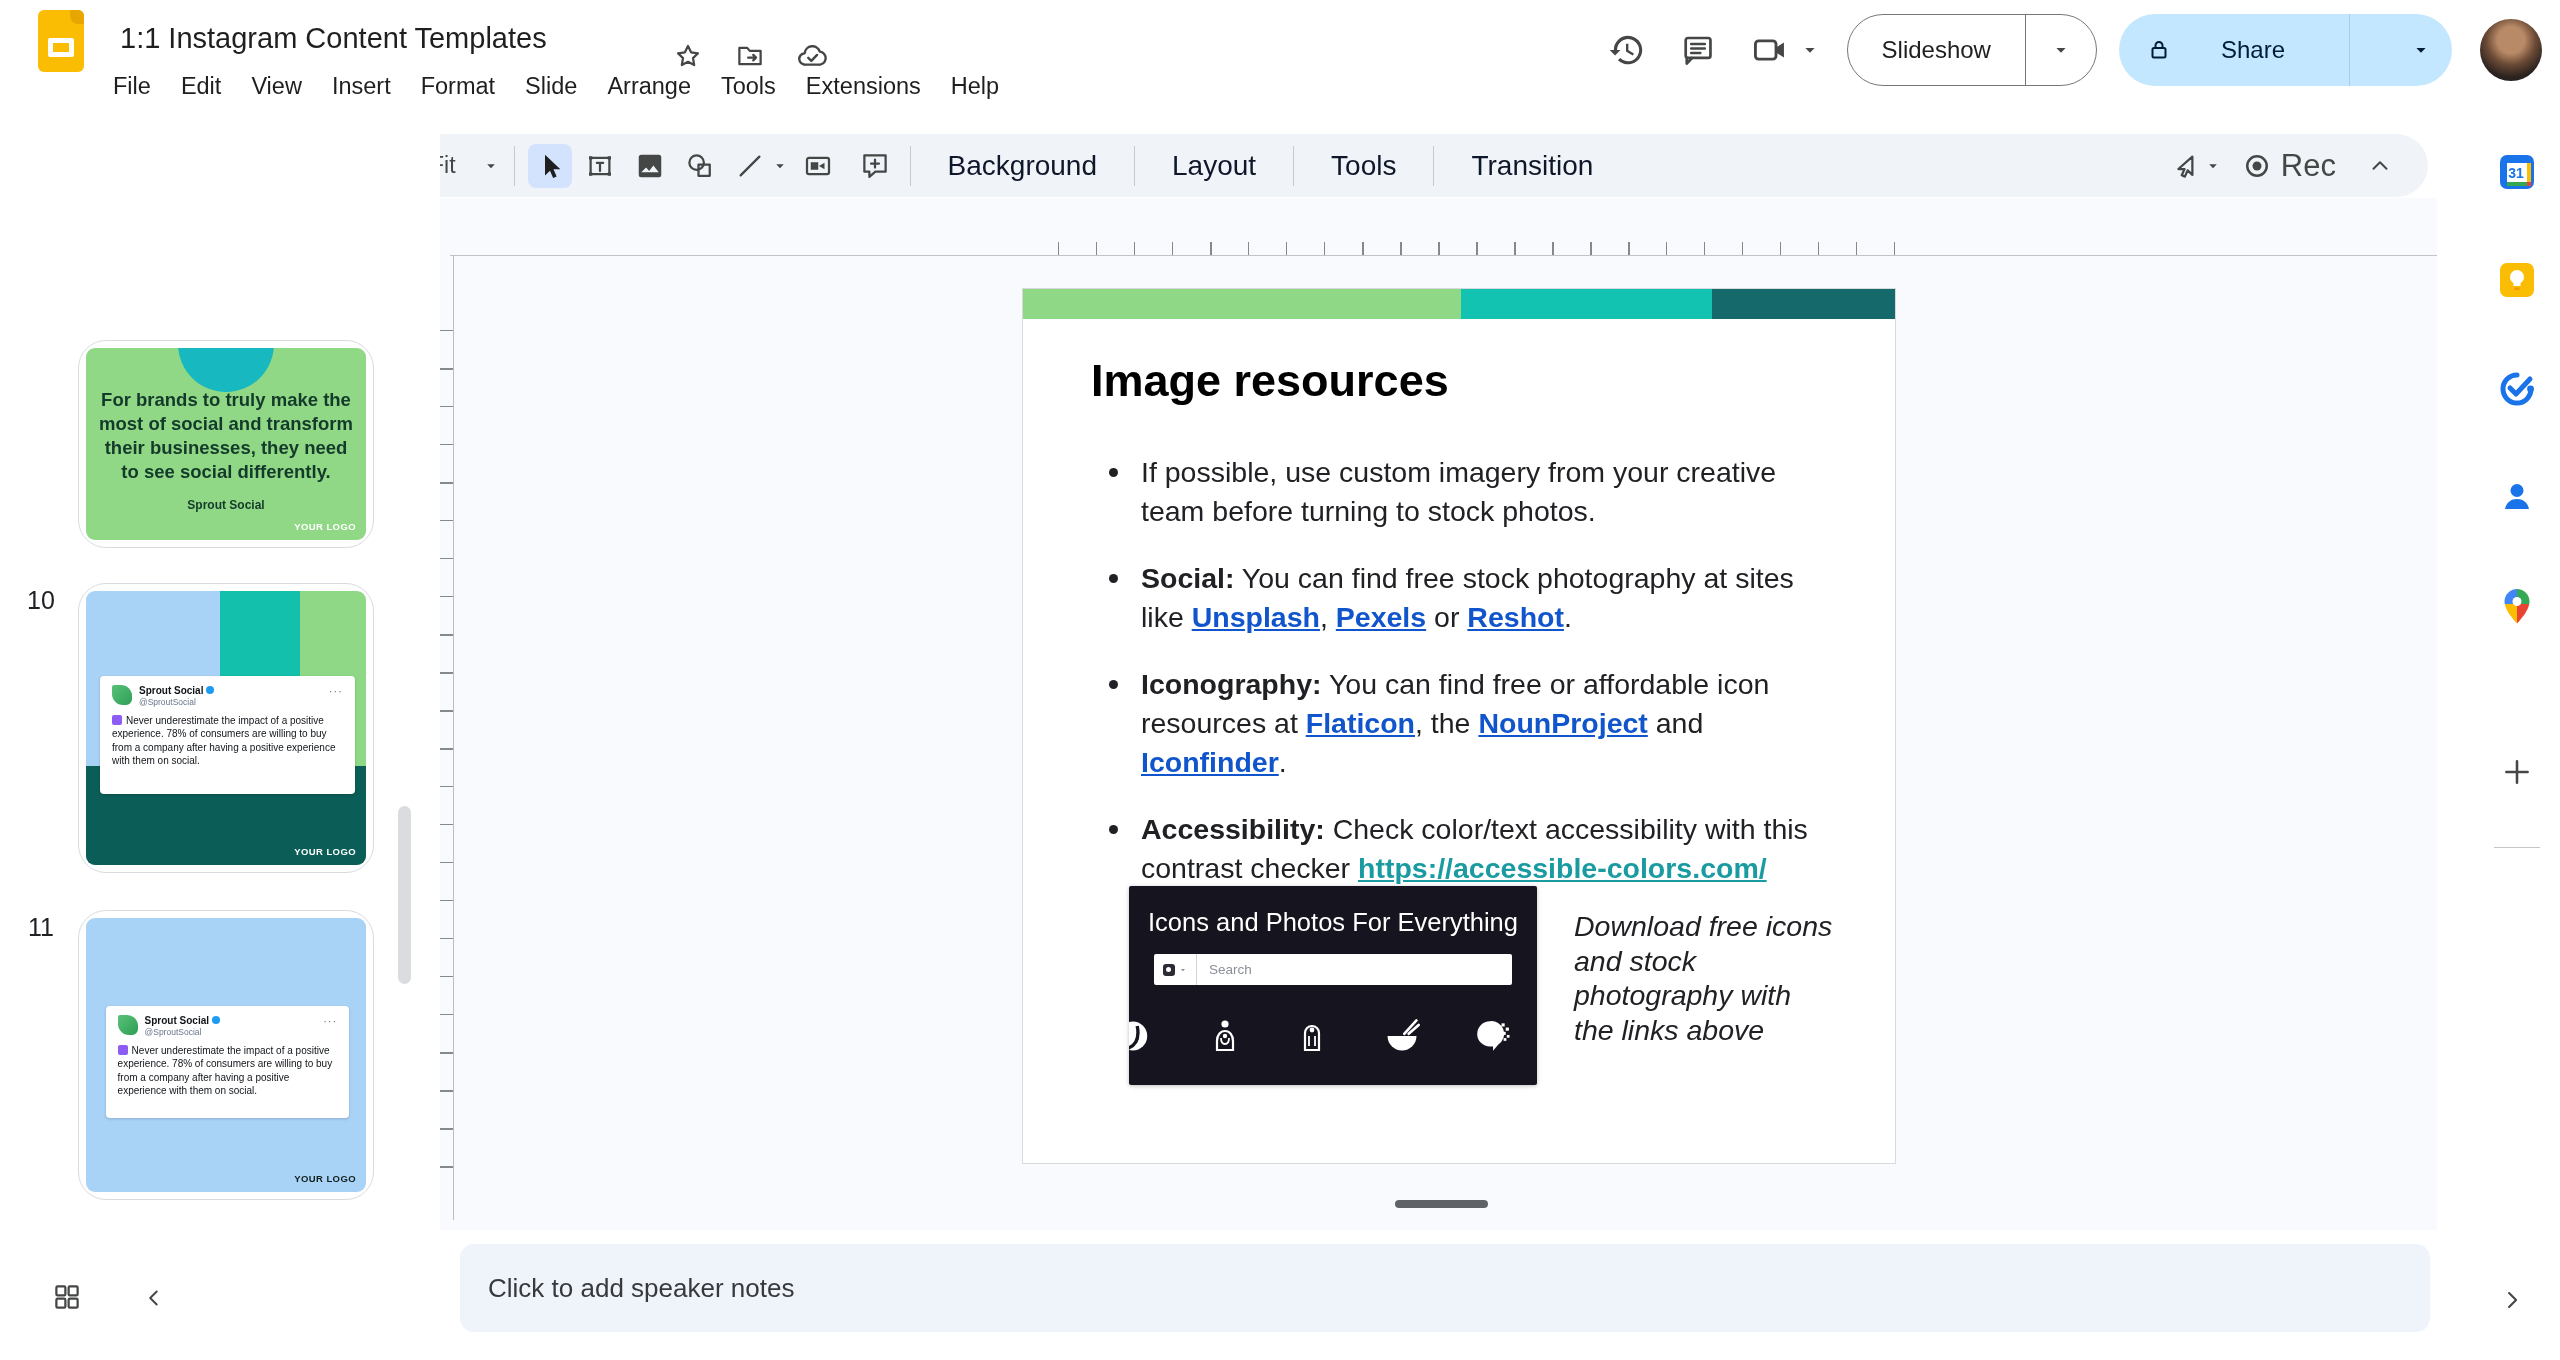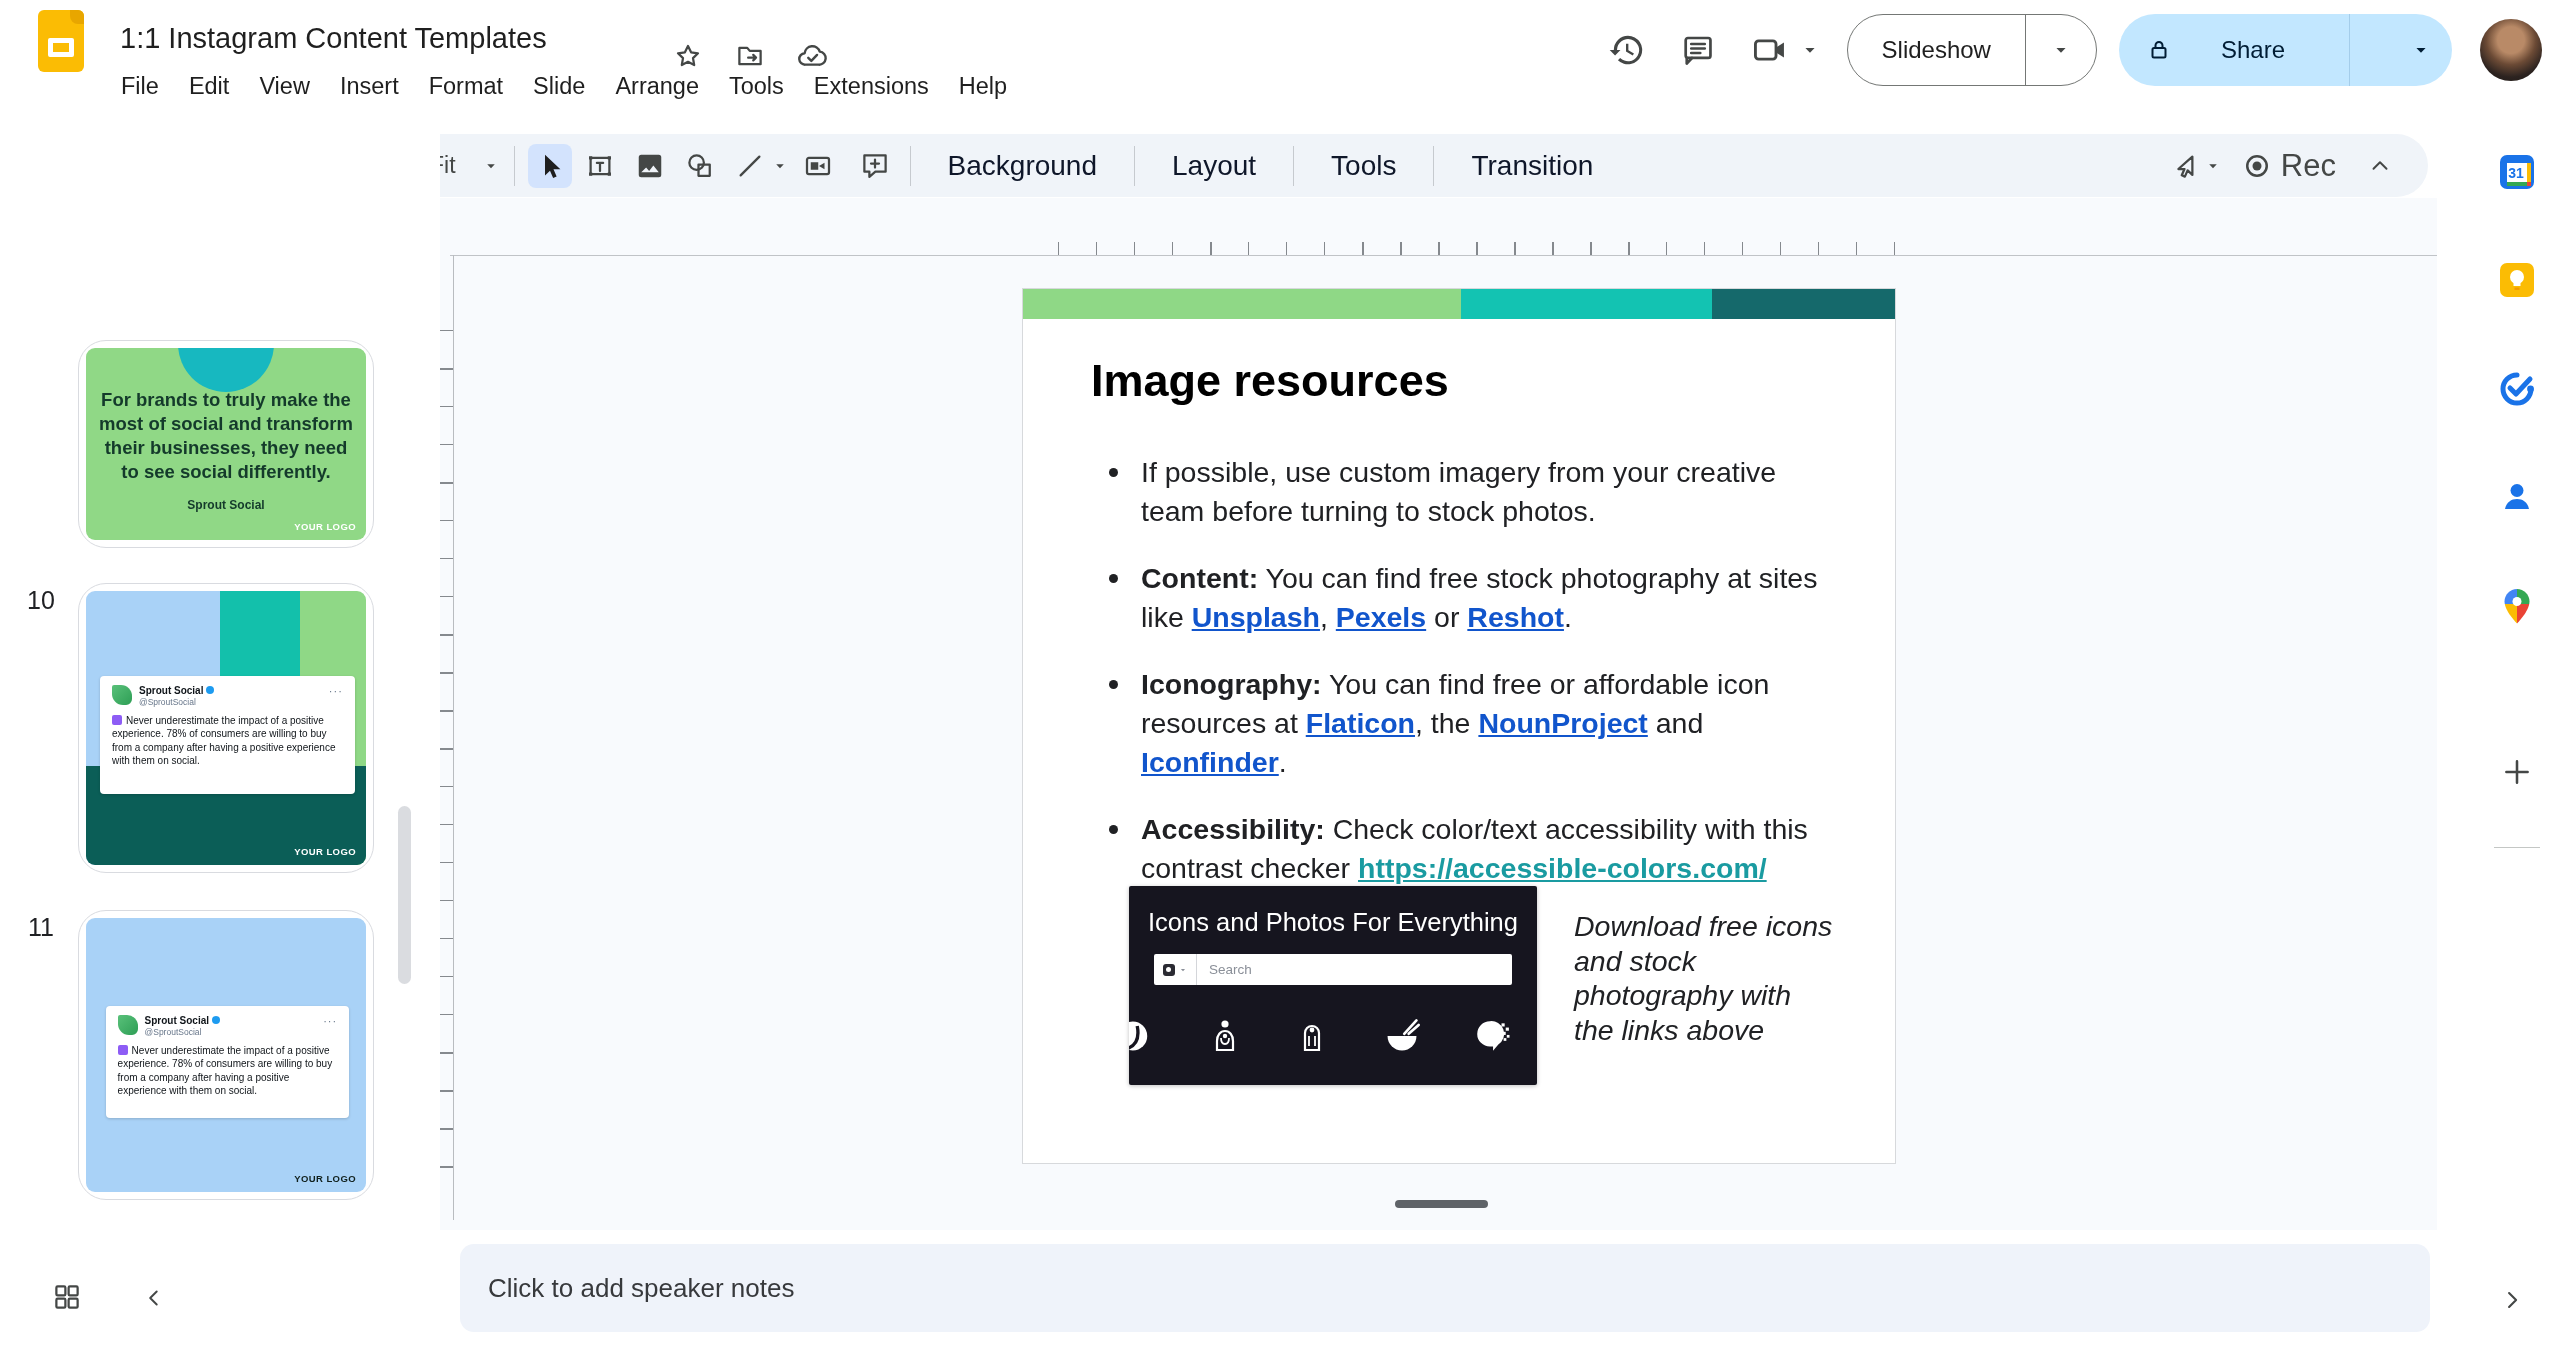--- a/index.html
+++ b/index.html
@@ -10,21 +10,21 @@
   .cd{fill:#444746;}
 
   
   #header{position:absolute;left:0;top:0;width:2560px;height:131px;background:#fff;}
   #slides-logo{position:absolute;left:38px;top:10px;width:46px;height:62px;background:#fbbc04;border-radius:6px;}
   #slides-logo .fold{position:absolute;right:0;top:0;width:14px;height:14px;background:#e8a600;border-radius:0 6px 0 8px;}
   #slides-logo .win{position:absolute;left:10px;top:28px;width:16px;height:9px;background:#fbbc04;border:5px solid #fff;border-radius:2px;}
   #doc-title{position:absolute;left:120px;top:22px;font-size:29px;color:#1f1f1f;white-space:nowrap;}
   #doc-icons{position:absolute;left:668px;top:36px;display:flex;gap:22px;align-items:center;}
   .hd-ic{width:40px;height:40px;display:flex;align-items:center;justify-content:center;border-radius:50%;}
-  #menubar{position:absolute;left:106px;top:66px;display:flex;align-items:center;height:40px;}
+  #menubar{position:absolute;left:98px;top:66px;display:flex;align-items:center;height:40px;}
   .menu-item{font-size:23.5px;color:#1f1f1f;padding:5px 15px;border-radius:8px;}
   #hdr-right{position:absolute;right:18px;top:14px;display:flex;align-items:center;}
   .hdr-icbtn{width:58px;height:58px;display:flex;align-items:center;justify-content:center;border-radius:50%;}
   #meet-group{display:flex;align-items:center;margin-right:26px;}
   #slideshow-btn{display:flex;align-items:center;height:70px;border:1px solid #747775;border-radius:36px;margin-right:22px;background:#fff;}
   #slideshow-btn .lbl{font-size:24px;color:#1f1f1f;padding:0 34px;}
   #slideshow-btn .dv{width:1px;height:70px;background:#747775;}
   #slideshow-btn .car{padding:0 24px;}
   #share-btn{display:flex;align-items:center;height:72px;background:#c2e7ff;border-radius:36px;margin-right:28px;gap:40px;}
   #share-btn .lbl{font-size:24px;font-weight:500;color:#001d35;margin:0 24px 0 10px;}
@@ -437,21 +437,21 @@
           <div class="c3"></div>
         </div>
       <div id="slide-title">Image resources</div>
       <div id="slide-bullets">
         <div class="bl">
             <span class="dot"></span>
             <p>If possible, use custom imagery from your creative team before turning to stock photos.</p>
           </div>
         <div class="bl">
             <span class="dot"></span>
-            <p><b>Content:</b><span> You can find free stock photography at sites like </span><span class="lnk">Unsplash</span><span>, </span><span class="lnk">Pexels</span><span> or </span><span class="lnk">Reshot</span><span>.</span></p>
+            <p><b>Social:</b><span> You can find free stock photography at sites like </span><span class="lnk">Unsplash</span><span>, </span><span class="lnk">Pexels</span><span> or </span><span class="lnk">Reshot</span><span>.</span></p>
           </div>
         <div class="bl">
             <span class="dot"></span>
             <p><b>Iconography:</b><span> You can find free or affordable icon resources at </span><span class="lnk">Flaticon</span><span>, the </span><span class="lnk">NounProject</span><span> and </span><span class="lnk">Iconfinder</span><span>.</span></p>
           </div>
         <div class="bl">
             <span class="dot"></span>
             <p><b>Accessibility:</b><span> Check color/text accessibility with this contrast checker </span><span class="lnk-teal">https://accessible-colors.com/</span></p>
           </div>
       </div>

